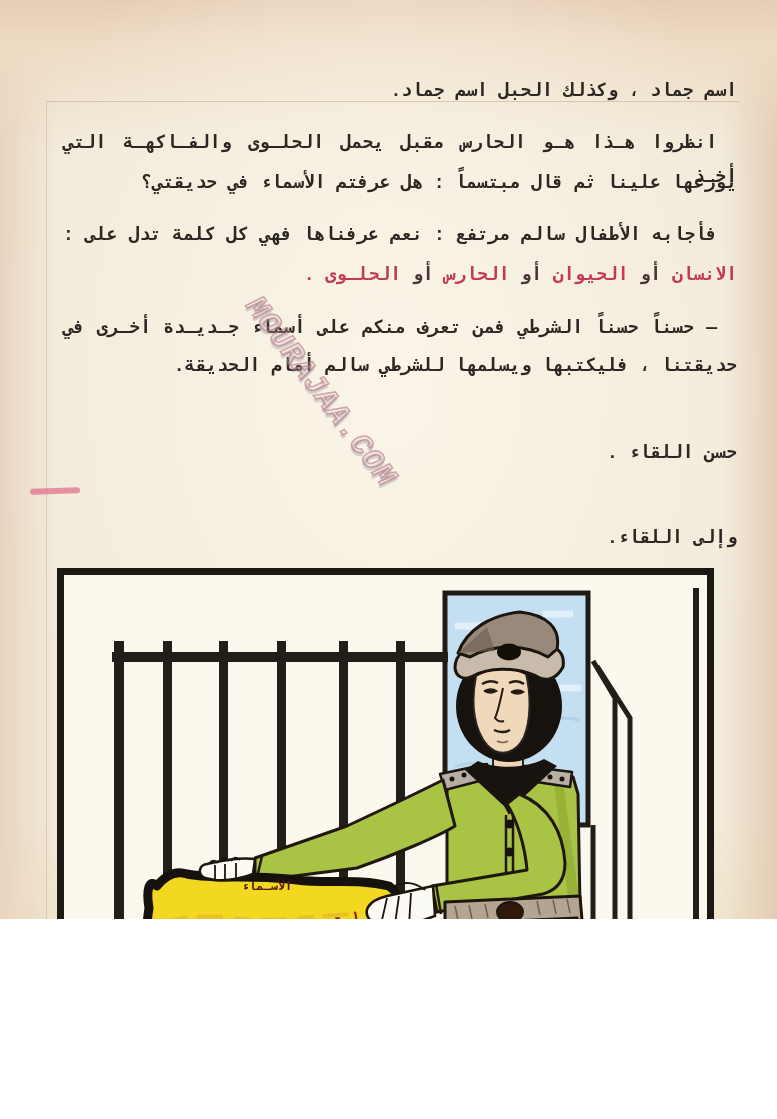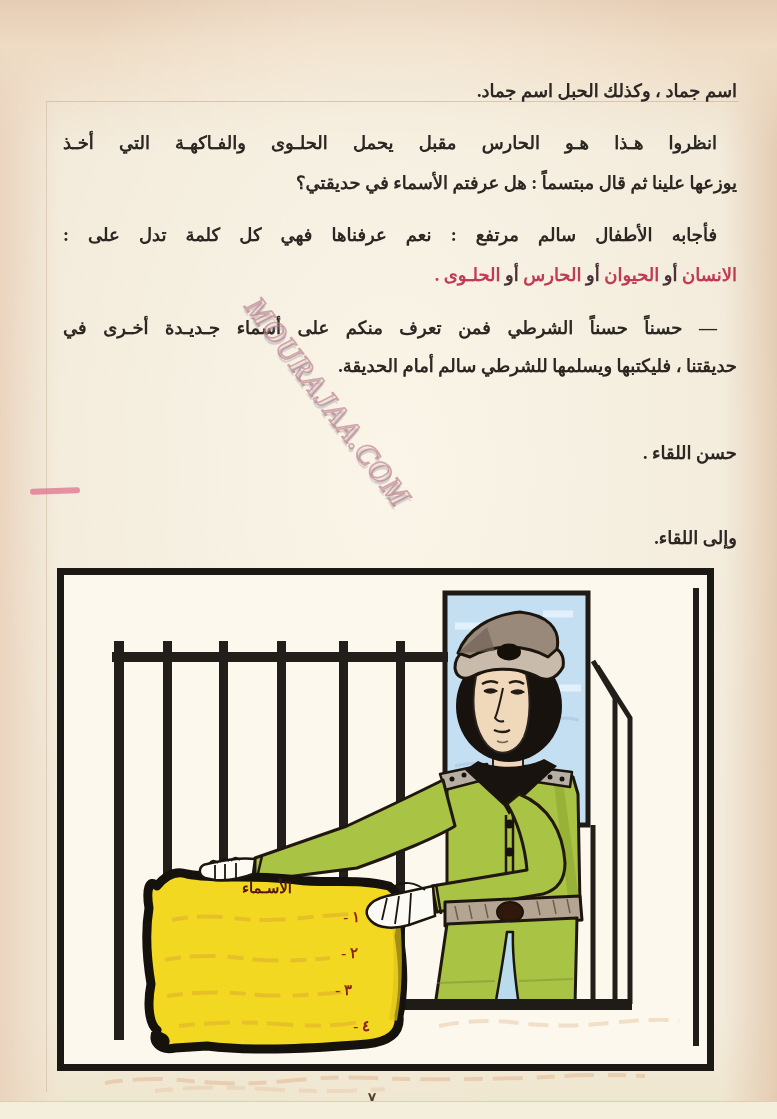--- a/index.html
+++ b/index.html
@@ -1,17 +1,17 @@
 <!DOCTYPE html>
 <html lang="ar"><head>
 <meta charset="utf-8">
 <style>
   html,body{margin:0;padding:0;}
-  .page{position:relative;width:777px;height:1119px;overflow:hidden;
-    font-family:Liberation Serif, serif;
+  .page{position:relative;width:777px;height:919px;overflow:hidden;
+    font-family:Liberation Mono, monospace;
     background:
       radial-gradient(ellipse at 50% 42%, #faf5e8 0%, rgba(250,245,232,0) 72%),
       linear-gradient(180deg, #e6ccb4 0px, #eedbc4 45px, rgba(238,219,196,0) 150px),
       linear-gradient(90deg, #ead4be 0px, rgba(233,211,189,0) 60px),
       linear-gradient(270deg, #e4ccb3 0px, rgba(229,205,180,0) 55px),
       linear-gradient(0deg, #efe5cd 0px, rgba(239,230,207,0) 100px),
       #f2ebdb;
   }
   .inner-page-edge{position:absolute;left:46px;top:101px;width:692px;height:990px;
     border-top:1px solid rgba(195,172,145,.55);border-left:1px solid rgba(195,172,145,.45);
@@ -25,21 +25,21 @@
   .rd{color:#4a3238;}
   .watermark{position:absolute;left:252px;top:284px;transform:rotate(53deg);
     transform-origin:0 50%;font-weight:bold;font-style:italic;font-size:30px;
     letter-spacing:1px;color:rgba(215,180,190,0.20);
     -webkit-text-stroke:1.6px rgba(183,122,136,.62);
     text-shadow:2.5px 2.5px 1px rgba(150,140,155,.38);white-space:nowrap;z-index:6;}
   .pink-streak{position:absolute;left:30px;top:488px;width:50px;height:6px;
     background:#e0708f;opacity:.75;border-radius:3px;transform:rotate(-2deg);}
   .illustration{position:absolute;left:57px;top:568px;width:657px;height:503px;}
   .scroll-title{position:absolute;left:222px;top:879px;width:90px;height:22px;
-    direction:rtl;text-align:center;font-weight:bold;font-size:15px;color:#54150c;z-index:4;}
+    direction:rtl;text-align:center;font-weight:bold;font-size:12px;color:#54150c;z-index:4;}
   .scroll-item{position:absolute;width:58px;height:20px;direction:rtl;text-align:right;
     font-weight:bold;font-size:15px;color:#8d2318;z-index:4;}
   #item-1{left:302px;top:908px;} #item-2{left:300px;top:944px;}
   #item-3{left:294px;top:981px;} #item-4{left:312px;top:1017px;}
   .page-number{position:absolute;left:358px;top:1089px;width:28px;text-align:center;
     font-weight:bold;font-size:15px;color:#51402f;}
   .bottom-strip{position:absolute;left:0;top:1101px;width:777px;height:18px;
     background:#f4eedd;border-top:1px solid rgba(205,185,155,.6);}
   .ghost-bottom{position:absolute;left:95px;top:1071px;z-index:2;}
 </style>

